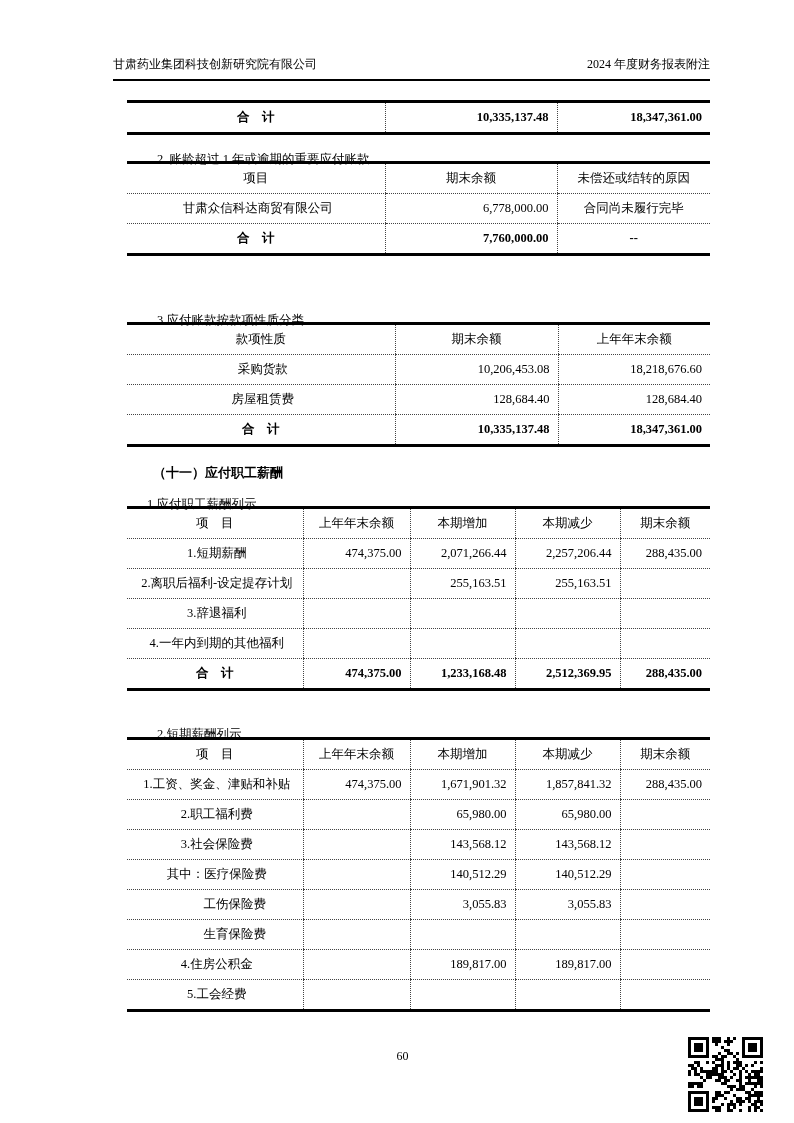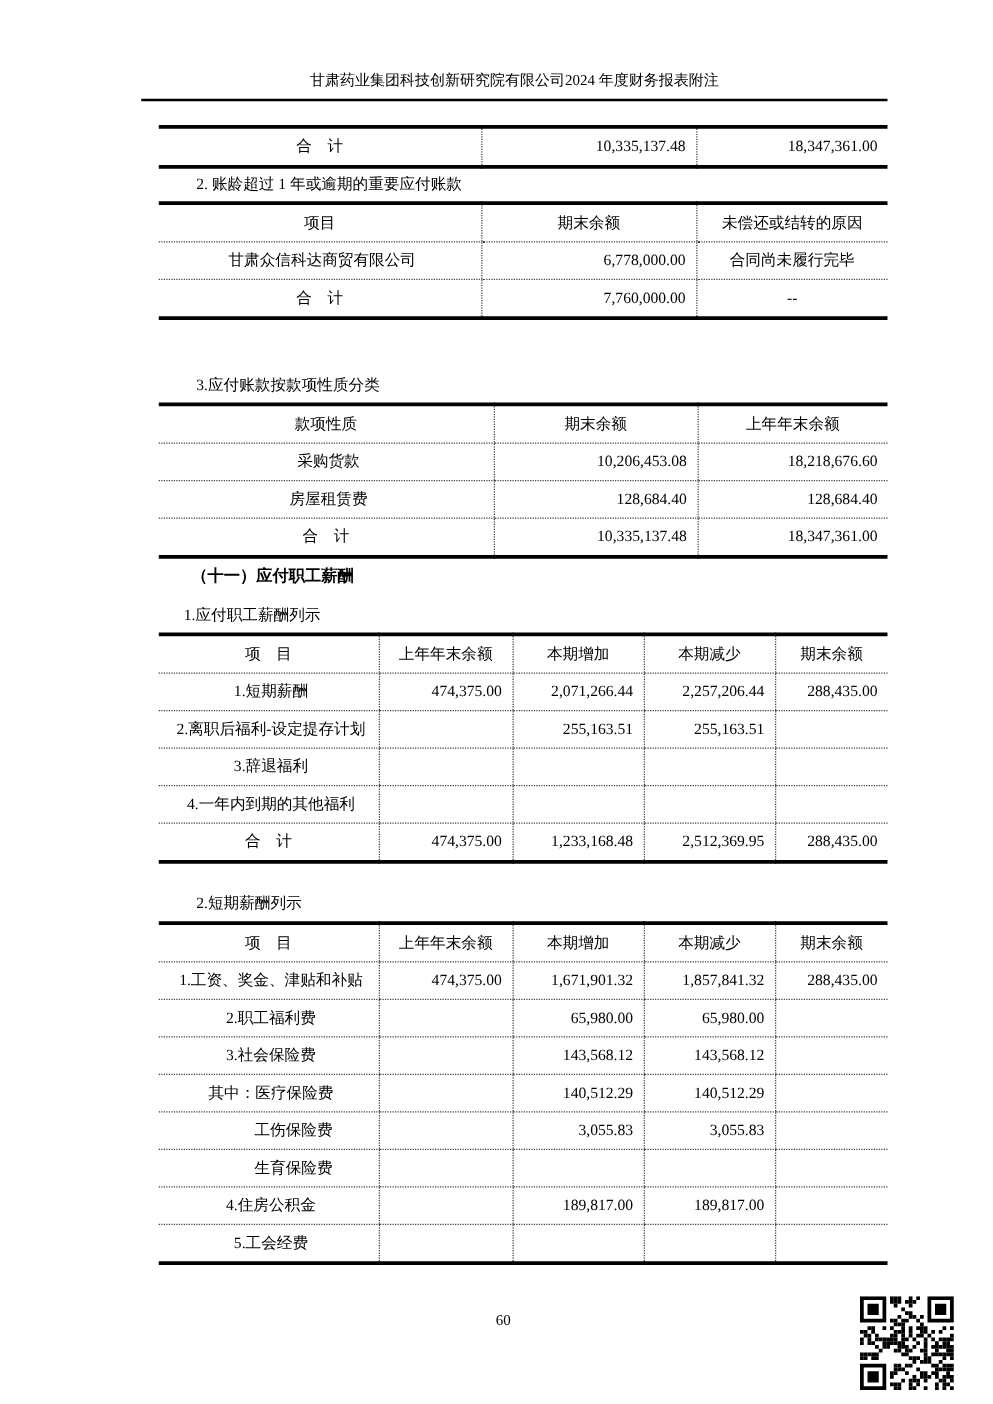--- a/index.html
+++ b/index.html
@@ -6,48 +6,48 @@
   body{
     width:794px;height:1123px;background:#ffffff;color:#000;
     font-family:"Liberation Serif","DejaVu Serif",serif;
     position:relative;overflow:hidden;
   }
   .page{position:absolute;inset:0;background:#fff;}
 
   
   .pg-header{
     position:absolute;top:56px;left:113px;width:597px;
-    display:flex;justify-content:center;align-items:flex-end;
+    display:flex;justify-content:space-between;align-items:flex-end;
     font-size:12px;line-height:17px;
     border-bottom:2px solid #000;padding-bottom:6px;
   }
 
   
-  .hd{position:absolute;font-size:12.5px;line-height:18px;white-space:nowrap;}
+  .hd{position:absolute;font-size:12.5px;line-height:18px;white-space:nowrap;margin-top:12px;}
   .hd.bold{font-weight:bold;font-size:13px;}
 
   
   table.tbl{
     position:absolute;left:127px;width:583px;
     border-collapse:collapse;table-layout:fixed;
     border-top:3px solid #000;border-bottom:3px solid #000;
     font-size:12.5px;
   }
   table.tbl td,table.tbl th{
     font-weight:normal;line-height:17px;padding:6px 4px;
     border-bottom:1px dotted #444;
     overflow:hidden;word-break:break-all;
   }
   table.tbl tr:last-child td{border-bottom:none;}
   table.tbl td+td,table.tbl th+th{border-left:1px dotted #444;}
   table.tbl th{text-align:center;}
   .lbl{text-align:center;padding-left:8px !important;}
   .num{text-align:right;padding-right:8px !important;font-family:"Liberation Serif","DejaVu Serif",serif;}
   .ctr{text-align:center;}
-  tr.total td{font-weight:normal;}
+  tr.total td{font-weight:bold;}
   .indent2{padding-left:44px !important;}
   .t2 td{padding-top:7px;padding-bottom:7px;}
 
   
   .pagenum{
     position:absolute;top:1049px;left:104px;width:597px;
     text-align:center;font-size:12px;
   }
   .qr{position:absolute;left:687px;top:1037px;width:77px;height:75px;}
   .qr svg{display:block;width:100%;height:100%;}

